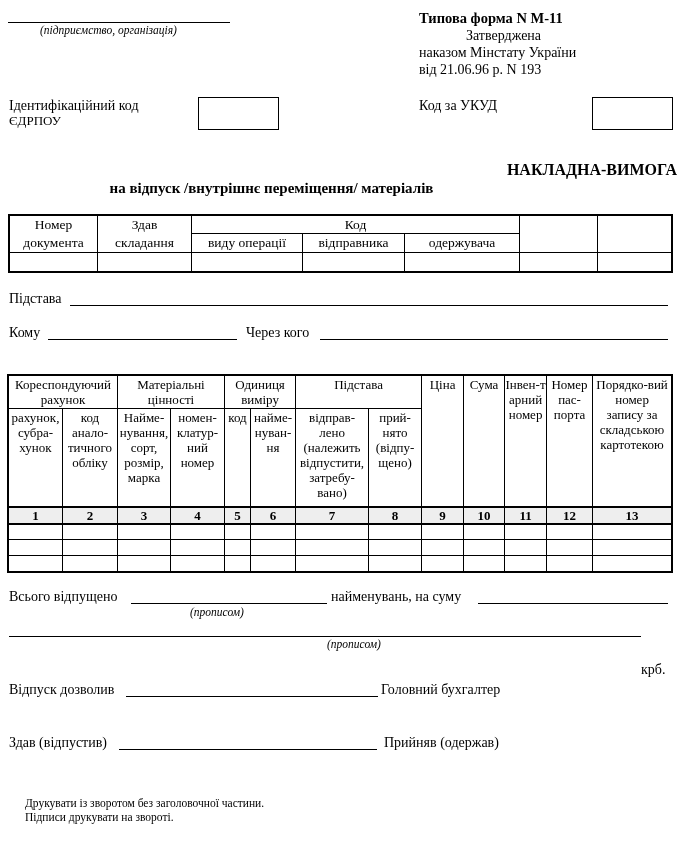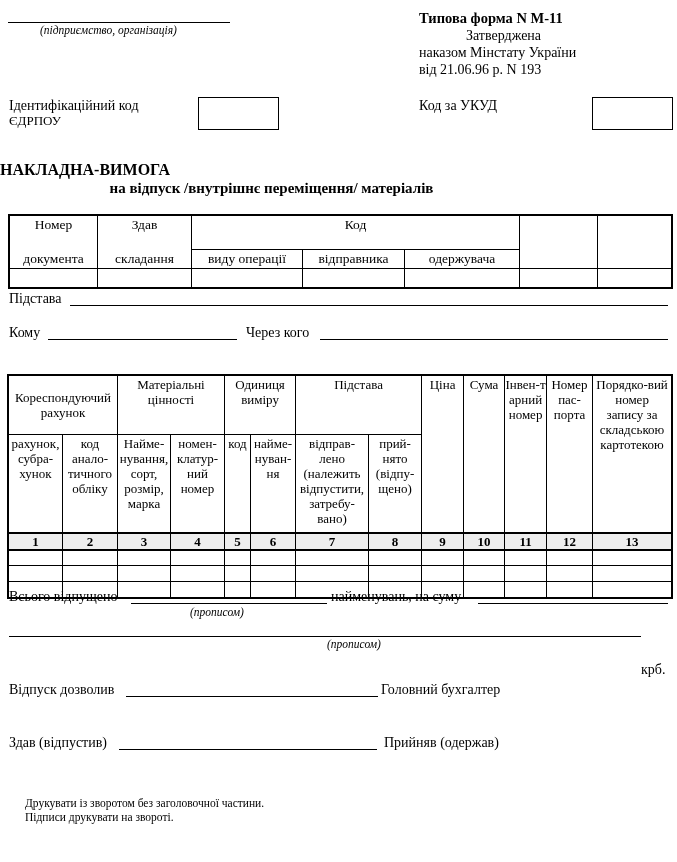--- a/index.html
+++ b/index.html
@@ -31,35 +31,35 @@
 
 <div class="abs" style="left:9px; top:98px; line-height:15px;">
   <div>Ідентифікаційний код</div>
   <div style="font-size:13px;">ЄДРПОУ</div>
 </div>
 <div class="box" style="left:198px; top:97px; width:81px; height:33px;"></div>
 
 <div class="abs" style="left:419px; top:98px;">Код за УКУД</div>
 <div class="box" style="left:592px; top:97px; width:81px; height:33px;"></div>
 
-<div class="abs bold" style="left:0; width:677px; top:161px; text-align:left; font-size:16px;">НАКЛАДНА-ВИМОГА</div>
+<div class="abs bold" style="left:0; width:677px; top:161px; text-align:right; font-size:16px;">НАКЛАДНА-ВИМОГА</div>
 <div class="abs bold" style="left:0; width:543px; top:180px; text-align:center; font-size:15px;">на відпуск /внутрішнє переміщення/ матеріалів</div>
 
 <table class="hdr outer" style="left:9px; top:215px; width:662px;">
   <colgroup>
     <col style="width:88px">
       <col style="width:94px">
       <col style="width:111px">
       <col style="width:102px">
       <col style="width:115px">
       <col style="width:78px">
       <col style="width:74px">
   </colgroup>
   <tbody>
-      <tr style="height:34px;">
+      <tr style="height:18px;">
     <td style="border-bottom:none;">Номер</td>
     <td style="border-bottom:none;">Здав</td>
     <td colspan="3">Код</td>
     <td rowspan="2"></td>
     <td rowspan="2"></td>
   </tr>
   <tr style="height:19px;">
     <td style="border-top:none;">документа</td>
     <td style="border-top:none;">складання</td>
     <td>виду операції</td>
@@ -97,21 +97,21 @@
       <col style="width:73px">
       <col style="width:53px">
       <col style="width:42px">
       <col style="width:41px">
       <col style="width:42px">
       <col style="width:46px">
       <col style="width:79px">
   </colgroup>
   <tbody>
       <tr style="height:32px;">
-    <td colspan="2" style="padding:14px 0;">Кореспондуючий рахунок</td>
+    <td colspan="2" style="padding:1px 0;">Кореспондуючий рахунок</td>
     <td colspan="2" style="padding:1px 6px;">Матеріальні цінності</td>
     <td colspan="2" style="padding:1px 6px;">Одиниця виміру</td>
     <td colspan="2" style="padding-top:1px;">Підстава</td>
     <td rowspan="2" style="padding-top:1px;">Ціна</td>
     <td rowspan="2" style="padding-top:1px;">Сума</td>
     <td rowspan="2" style="padding-top:1px; word-break:break-all;">Інвен-тарний номер</td>
     <td rowspan="2" style="padding:1px 4px 0;">Номер пас-порта</td>
     <td rowspan="2" style="padding:1px 3px 12px;">Порядко-вий номер запису за складською картотекою</td>
   </tr>
   <tr style="height:98px;">

